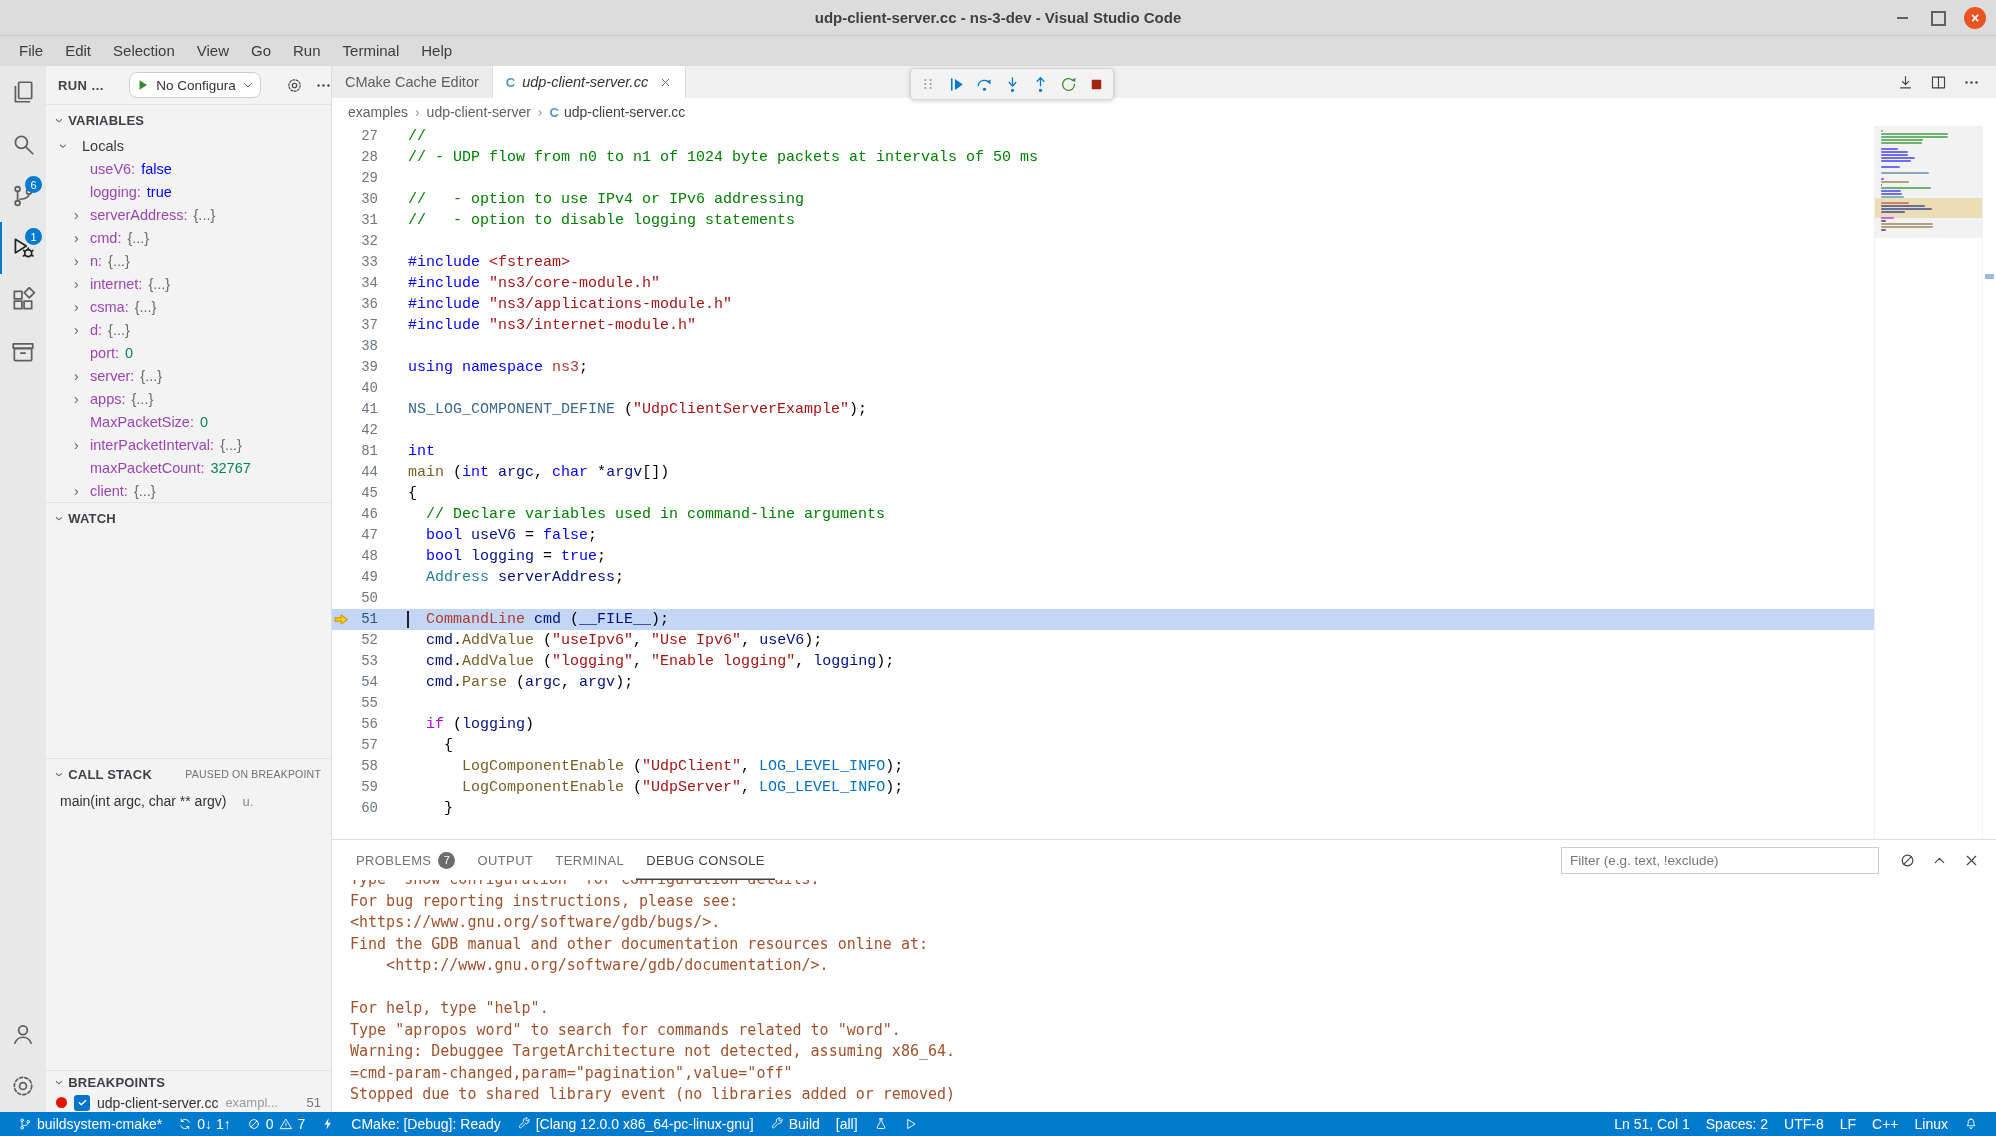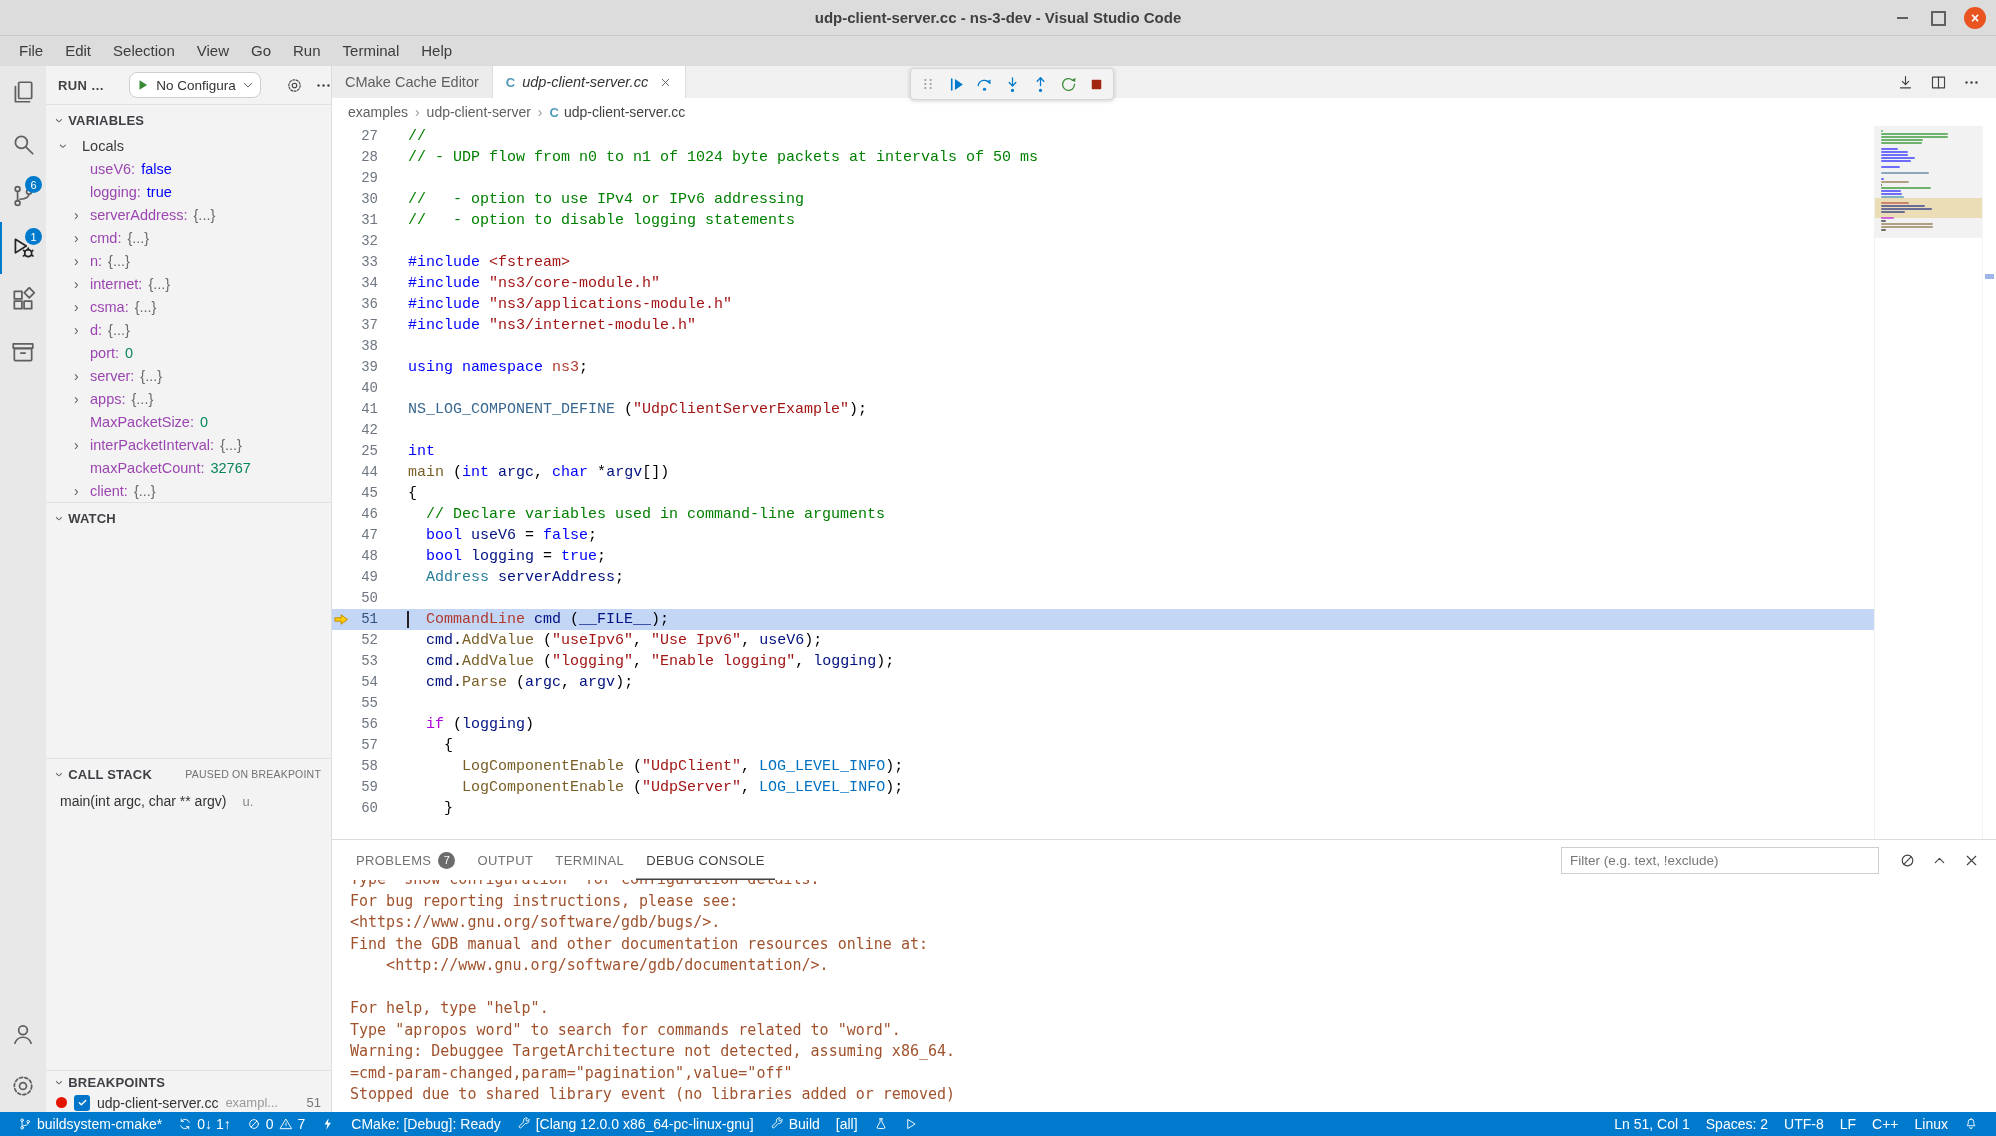--- a/index.html
+++ b/index.html
@@ -500,21 +500,21 @@
           <div class="line"><span class="glyph"></span><span class="lnum">32</span><span class="ltext"></span></div>
           <div class="line"><span class="glyph"></span><span class="lnum">33</span><span class="ltext"><span class="tok-kw">#include </span><span class="tok-str">&lt;fstream&gt;</span></span></div>
           <div class="line"><span class="glyph"></span><span class="lnum">34</span><span class="ltext"><span class="tok-kw">#include </span><span class="tok-str">"ns3/core-module.h"</span></span></div>
           <div class="line"><span class="glyph"></span><span class="lnum">36</span><span class="ltext"><span class="tok-kw">#include </span><span class="tok-str">"ns3/applications-module.h"</span></span></div>
           <div class="line"><span class="glyph"></span><span class="lnum">37</span><span class="ltext"><span class="tok-kw">#include </span><span class="tok-str">"ns3/internet-module.h"</span></span></div>
           <div class="line"><span class="glyph"></span><span class="lnum">38</span><span class="ltext"></span></div>
           <div class="line"><span class="glyph"></span><span class="lnum">39</span><span class="ltext"><span class="tok-kw">using</span><span class="tok-fg"> </span><span class="tok-kw">namespace</span><span class="tok-fg"> </span><span class="tok-warm">ns3</span><span class="tok-fg">;</span></span></div>
           <div class="line"><span class="glyph"></span><span class="lnum">40</span><span class="ltext"></span></div>
           <div class="line"><span class="glyph"></span><span class="lnum">41</span><span class="ltext"><span class="tok-mac">NS_LOG_COMPONENT_DEFINE</span><span class="tok-fg"> (</span><span class="tok-str">"UdpClientServerExample"</span><span class="tok-fg">);</span></span></div>
           <div class="line"><span class="glyph"></span><span class="lnum">42</span><span class="ltext"></span></div>
-          <div class="line"><span class="glyph"></span><span class="lnum">25</span><span class="ltext"><span class="tok-kw">int</span></span></div>
+          <div class="line"><span class="glyph"></span><span class="lnum">81</span><span class="ltext"><span class="tok-kw">int</span></span></div>
           <div class="line"><span class="glyph"></span><span class="lnum">44</span><span class="ltext"><span class="tok-fn">main</span><span class="tok-fg"> (</span><span class="tok-kw">int</span><span class="tok-fg"> </span><span class="tok-var">argc</span><span class="tok-fg">, </span><span class="tok-kw">char</span><span class="tok-fg"> *</span><span class="tok-var">argv</span><span class="tok-fg">[])</span></span></div>
           <div class="line"><span class="glyph"></span><span class="lnum">45</span><span class="ltext"><span class="tok-fg">{</span></span></div>
           <div class="line"><span class="glyph"></span><span class="lnum">46</span><span class="ltext"><span class="tok-fg">  </span><span class="tok-cm">// Declare variables used in command-line arguments</span></span></div>
           <div class="line"><span class="glyph"></span><span class="lnum">47</span><span class="ltext"><span class="tok-fg">  </span><span class="tok-kw">bool</span><span class="tok-fg"> </span><span class="tok-var">useV6</span><span class="tok-fg"> = </span><span class="tok-kw">false</span><span class="tok-fg">;</span></span></div>
           <div class="line"><span class="glyph"></span><span class="lnum">48</span><span class="ltext"><span class="tok-fg">  </span><span class="tok-kw">bool</span><span class="tok-fg"> </span><span class="tok-var">logging</span><span class="tok-fg"> = </span><span class="tok-kw">true</span><span class="tok-fg">;</span></span></div>
           <div class="line"><span class="glyph"></span><span class="lnum">49</span><span class="ltext"><span class="tok-fg">  </span><span class="tok-type">Address</span><span class="tok-fg"> </span><span class="tok-var">serverAddress</span><span class="tok-fg">;</span></span></div>
           <div class="line"><span class="glyph"></span><span class="lnum">50</span><span class="ltext"></span></div>
           <div class="line cur"><span class="glyph"><svg width="15" height="15" viewBox="0 0 16 16" style="display:block">
                 <path d="M1 6.2h6.6V3l6.9 5-6.9 5v-3.2H1z" fill="#ffcc00" stroke="#bf8803" stroke-width="1"></path>
               </svg></span><span class="lnum">51</span><span class="ltext"><span class="caret"></span><span class="tok-fg">  </span><span class="tok-warm">CommandLine</span><span class="tok-fg"> </span><span class="tok-var">cmd</span><span class="tok-fg"> (</span><span class="tok-var">__FILE__</span><span class="tok-fg">);</span></span></div>

